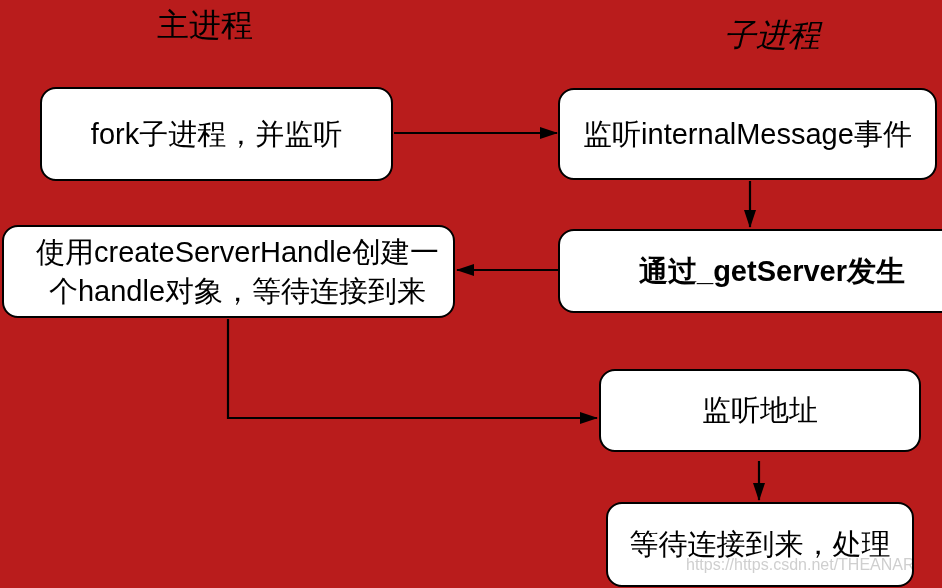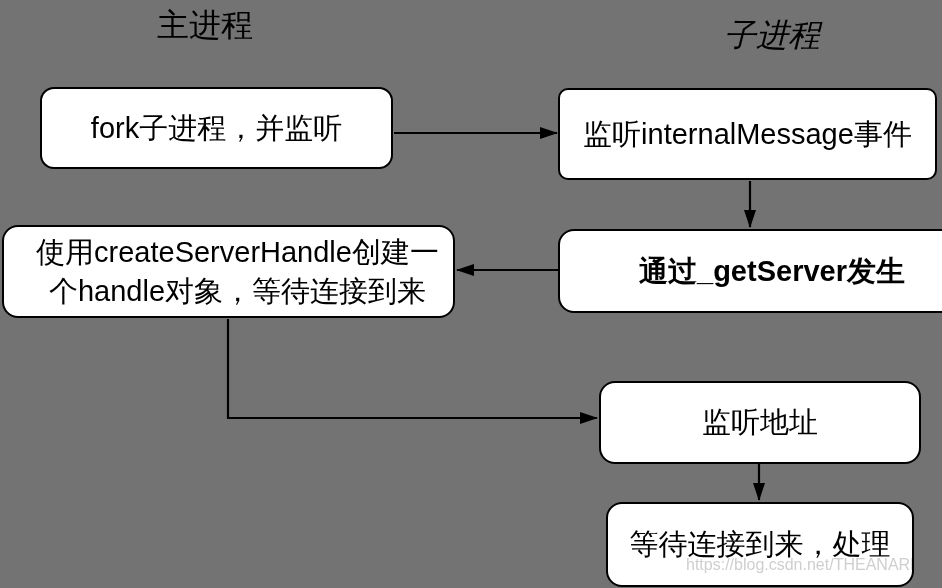--- a/index.html
+++ b/index.html
@@ -5,21 +5,21 @@
   html, body {
     margin: 0;
     padding: 0;
     background: #ffffff;
     font-family: "Liberation Sans", "DejaVu Sans", sans-serif;
   }
   .canvas {
     position: relative;
     width: 942px;
     height: 588px;
-    background: #737373;
+    background: #b91c1c;
     overflow: hidden;
     color: #000000;
   }
   .lane-title {
     position: absolute;
     width: 220px;
     text-align: center;
     font-size: 32px;
     color: #000000;
     white-space: nowrap;
@@ -35,25 +35,25 @@
     display: flex;
     flex-direction: column;
     justify-content: center;
     align-items: center;
     font-size: 29px;
     line-height: 1.32;
     text-align: center;
     z-index: 2;
   }
   .node span { white-space: nowrap; }
-  .node.fork            { left: 40px;  top: 87px;  width: 353px; height: 82px; border-radius: 14px; }
-  .node.listen-internal { left: 558px; top: 88px;  width: 379px; height: 92px; border-radius: 10px; }
+  .node.fork            { left: 40px;  top: 87px;  width: 353px; height: 94px; }
+  .node.listen-internal { left: 558px; top: 88px;  width: 379px; height: 92px; }
   .node.create-handle   { left: 2px;   top: 225px; width: 453px; height: 93px; padding-left: 18px; }
   .node.query-server    { left: 558px; top: 229px; width: 428px; height: 84px; font-weight: bold; }
-  .node.listen-address  { left: 599px; top: 381px; width: 322px; height: 83px; text-align: center; }
+  .node.listen-address  { left: 599px; top: 369px; width: 322px; height: 83px; text-align: center; }
   .node.wait-connection { left: 606px; top: 502px; width: 308px; height: 85px; justify-content: center; }
   .connectors {
     position: absolute;
     left: 0; top: 0;
     width: 942px; height: 588px;
     z-index: 1;
   }
   .watermark {
     position: absolute;
     left: 686px;
@@ -106,15 +106,15 @@
   </div>
 
   <div class="node listen-address">
     <span>监听地址</span>
   </div>
 
   <div class="node wait-connection">
     <span>等待连接到来，处理</span>
   </div>
 
-  <div class="watermark">https://blog.csdn.net/THEANARKH</div>
+  <div class="watermark">https://https.csdn.net/THEANARKH</div>
 
 </div>
 
 </body></html>

